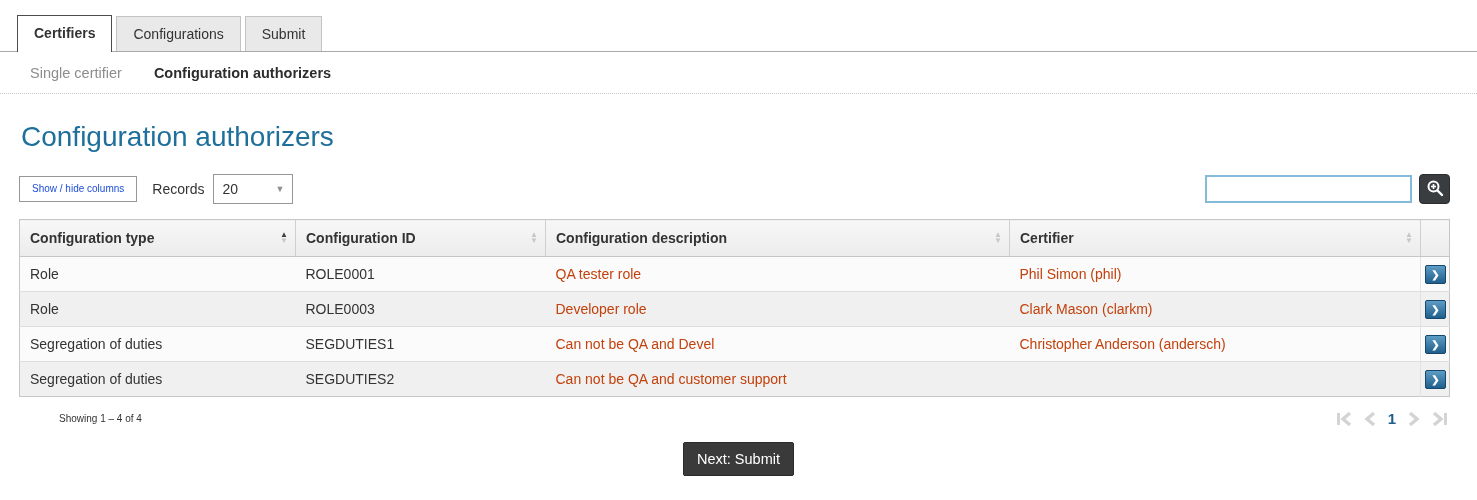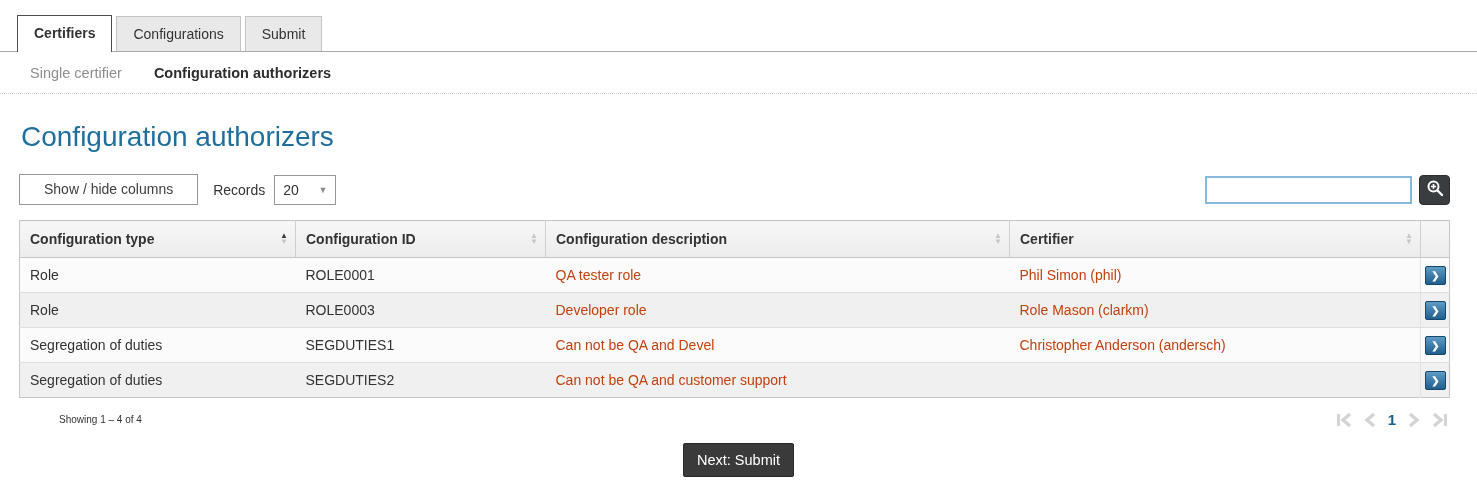--- a/index.html
+++ b/index.html
@@ -21,26 +21,26 @@
   .subnav-item { cursor: pointer; }
   .subnav-item.inactive { color: #8d8d8d; }
   .subnav-item.active { color: #2d2d2d; font-weight: bold; }
 
   
   .page-title { color: #1f6f9c; font-size: 28px; font-weight: 400;
     margin: 27px 0 21px 21px; }
 
   
   .controls { display: flex; align-items: center; margin: 0 27px 15px 19px; }
-  .btn-showhide { background: #fff; border: 1px solid #979797; font-size: 14px;
-    color: #404040; padding: 6px 24px 7px; cursor: pointer;
+  .btn-showhide { background: #fff; border: 1px solid #979797; font-size: 10px;
+    color: #1d4ed8; padding: 6px 12px 7px; cursor: pointer;
     font-family: "Liberation Sans", sans-serif; }
   .records-label { font-size: 14px; margin: 0 9px 0 15px; }
   .records-select { display: inline-flex; align-items: center; justify-content: space-between;
-    width: 62px; height: 30px; border: 1px solid #979797; background: #fff;
+    width: 80px; height: 30px; border: 1px solid #979797; background: #fff;
     font-size: 14px; padding: 0 8px; cursor: pointer; }
   .records-arrow { font-size: 9px; color: #8e8e8e; }
   .flex-spacer { flex: 1; }
   .search-input { width: 207px; height: 28px; border: 2px solid #85bada;
     outline: none; font-size: 14px; padding: 0 6px;
     font-family: "Liberation Sans", sans-serif; }
   .search-btn { width: 31px; height: 30px; margin-left: 7px; background: #3a3d40;
     border: 1px solid #2a2c2e; border-radius: 4px; cursor: pointer;
     display: inline-flex; align-items: center; justify-content: center; }
 
@@ -169,21 +169,21 @@
       <td><a class="cell-link">QA tester role</a></td>
       <td><a class="cell-link">Phil Simon (phil)</a></td>
       <td class="action-cell">
           <div class="row-open-btn"><span>❯</span></div>
         </td>
     </tr>
     <tr class="even">
       <td>Role</td>
       <td>ROLE0003</td>
       <td><a class="cell-link">Developer role</a></td>
-      <td><a class="cell-link">Role Mason (clarkm)</a></td>
+      <td><a class="cell-link">Clark Mason (clarkm)</a></td>
       <td class="action-cell">
           <div class="row-open-btn"><span>❯</span></div>
         </td>
     </tr>
     <tr class="odd">
       <td>Segregation of duties</td>
       <td>SEGDUTIES1</td>
       <td><a class="cell-link">Can not be QA and Devel</a></td>
       <td><a class="cell-link">Christopher Anderson (andersch)</a></td>
       <td class="action-cell">

